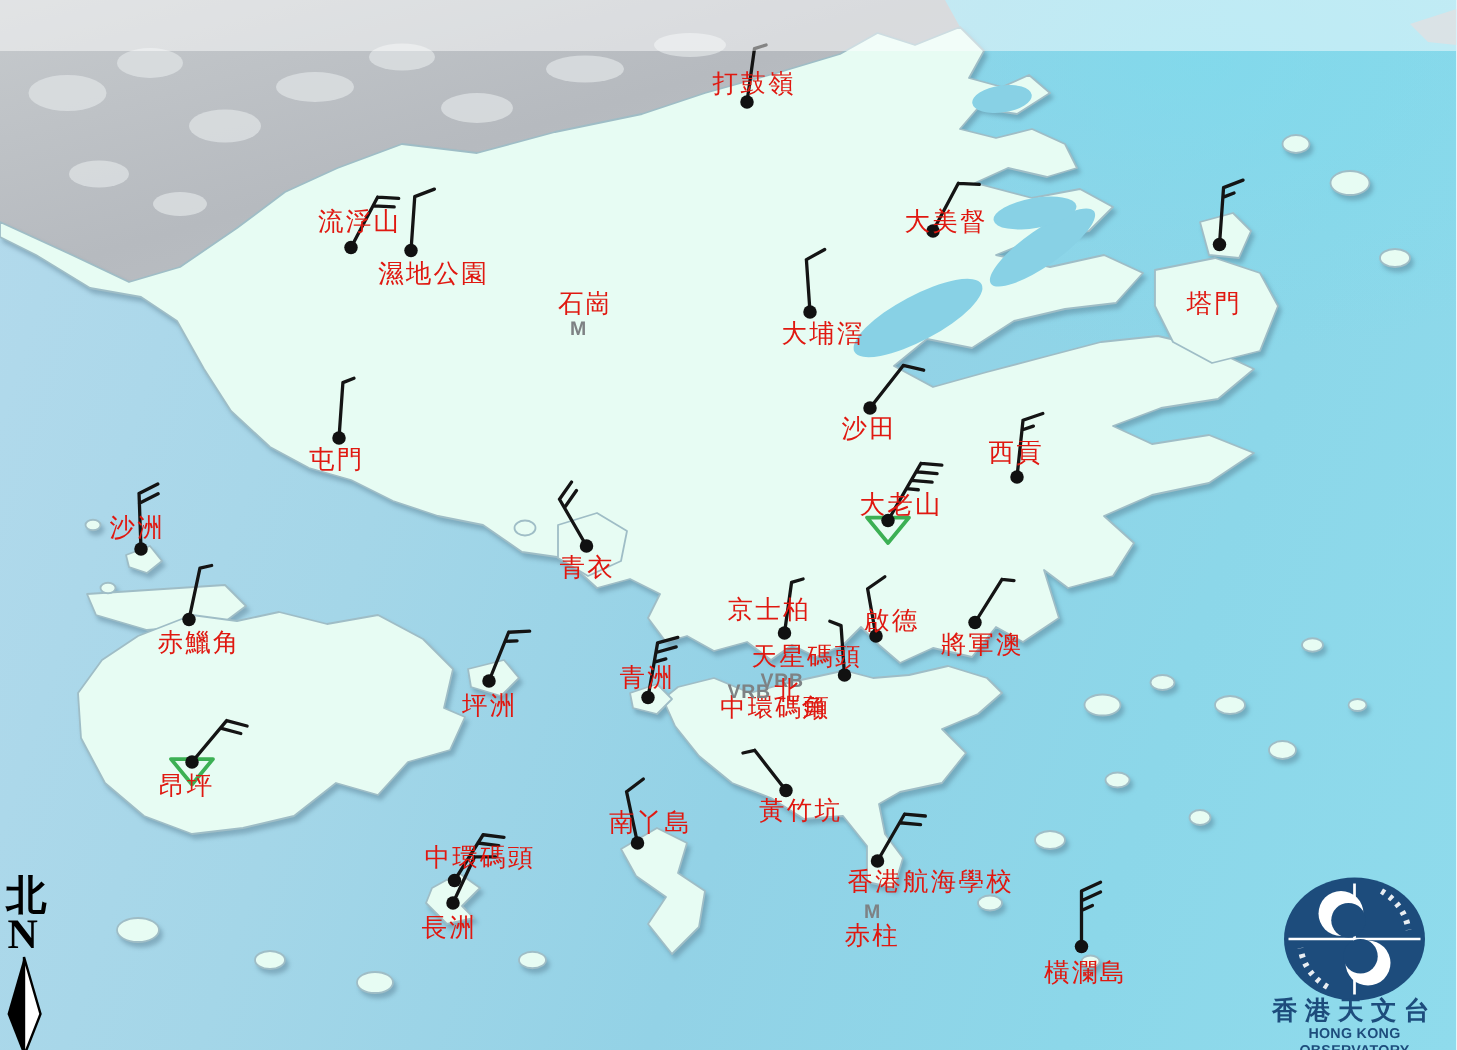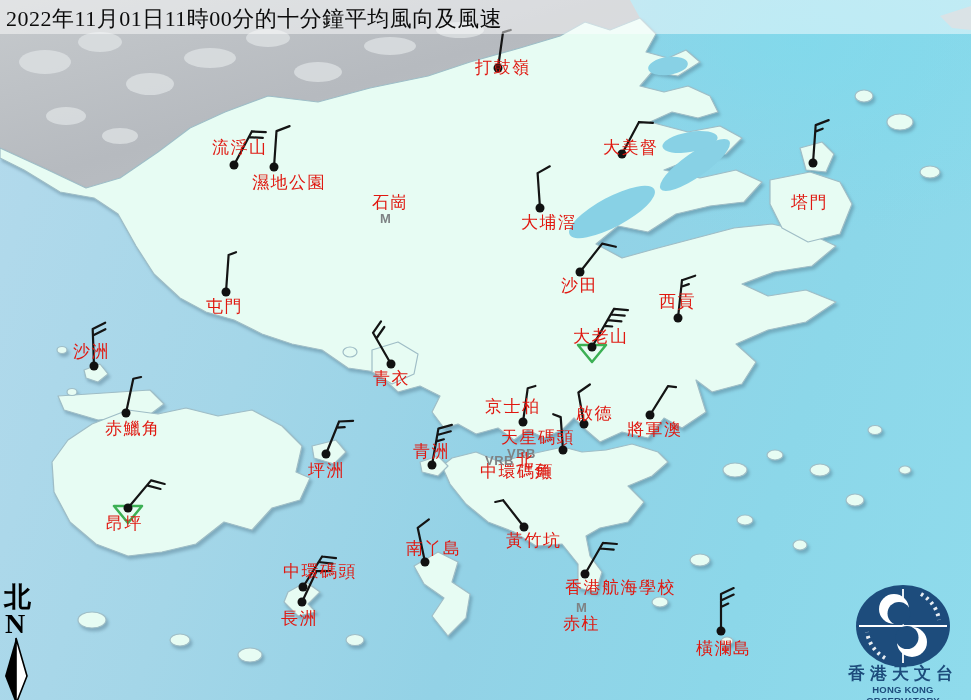--- a/index.html
+++ b/index.html
@@ -162,24 +162,23 @@
       <path d="M 585 574 L 603.0 542.8 M 603.0 542.8 L 616.9 544.0 M 599.8 548.5 L 613.7 549.7" fill="none" stroke="#141414" stroke-width="2.2" stroke-linecap="round"></path>
       <circle cx="585" cy="574" r="4.5" fill="#111"></circle>
       <path d="M 721 631 L 721.0 594.0 M 721.0 594.0 L 733.7 588.1 M 721.0 600.5 L 733.7 594.6 M 721.0 607.0 L 728.3 603.6" fill="none" stroke="#141414" stroke-width="2.2" stroke-linecap="round"></path>
       <circle cx="721" cy="631" r="4.5" fill="#111"></circle>
       <polygon points="114,506 142,506 128,523" fill="none" stroke="#3cb054" stroke-width="2.5" stroke-linejoin="round"></polygon>
       <path d="M 128 508 L 151.1 480.4 M 151.1 480.4 L 164.7 484.0 M 147.0 485.4 L 160.5 489.0" fill="none" stroke="#141414" stroke-width="2.2" stroke-linecap="round"></path>
       <circle cx="128" cy="508" r="4.5" fill="#111"></circle>
     </svg>
 
   <div id="title-band"></div>
-  <div id="map-title">2022年11月01日11時00分的十分鐘平均風向及風速</div>
 
   <div id="labels">
-      <div class="station-label" style="left: 475px; top: 47px; margin-top: 12px;">打鼓嶺</div>
+      <div class="station-label" style="left: 475px; top: 47px;">打鼓嶺</div>
       <div class="station-label" style="left: 212px; top: 139px;">流浮山</div>
       <div class="station-label" style="left: 252px; top: 174px; text-align: right;">濕地公園</div>
       <div class="station-label" style="left: 372px; top: 194px;">石崗</div>
       <div class="station-note" style="left: 380px; top: 211px;">M</div>
       <div class="station-label" style="left: 521px; top: 214px;">大埔滘</div>
       <div class="station-label" style="left: 603px; top: 139px;">大美督</div>
       <div class="station-label" style="left: 791px; top: 194px;">塔門</div>
       <div class="station-label" style="left: 561px; top: 277px;">沙田</div>
       <div class="station-label" style="left: 659px; top: 293px;">西貢</div>
       <div class="station-label" style="left: 573px; top: 328px;">大老山</div>

